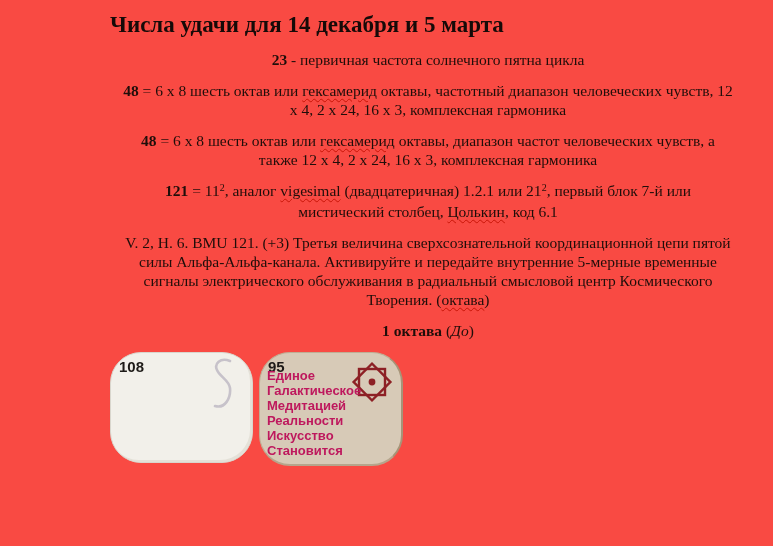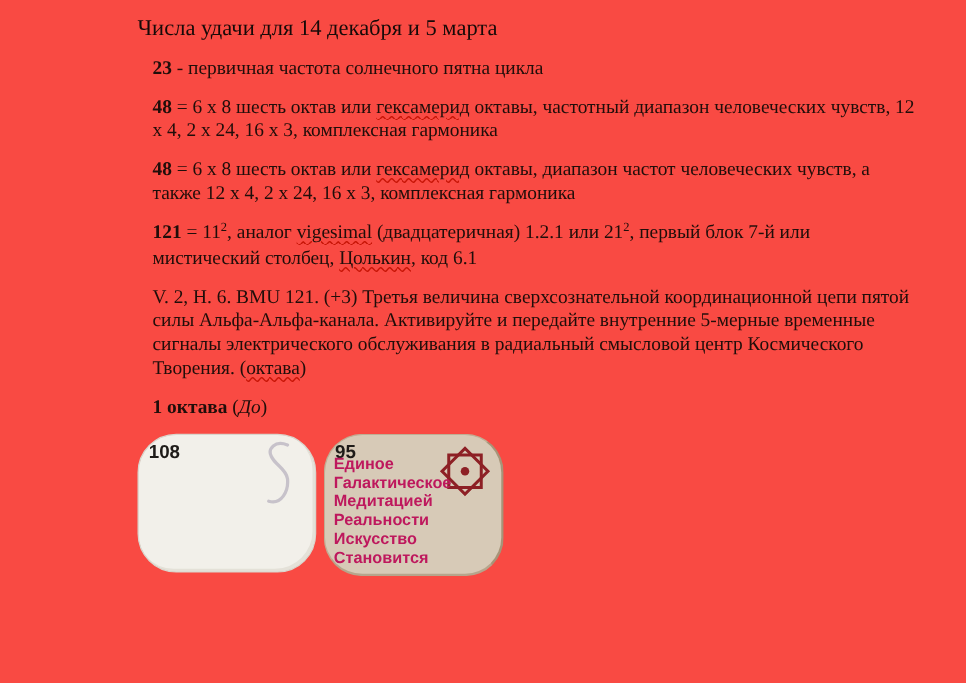--- a/index.html
+++ b/index.html
@@ -2,22 +2,22 @@
 <html><head>
 <meta charset="utf-8">
 <style>
   html,body{margin:0;padding:0;}
   body{
     width:773px;height:546px;position:relative;overflow:hidden;
     background:#f94a43;
     font-family:"Liberation Serif", serif;
   }
   .content{position:absolute;left:110px;top:12px;width:636px;color:#200e0a;}
-  h1.title{font-size:18px;font-weight:400;margin:0 0 7px 0;color:#160a08;}
-  p.para{font-size:15.5px;line-height:19px;margin:12px;}
+  h1.title{font-size:23px;font-weight:700;margin:0 0 7px 0;color:#160a08;}
+  p.para{font-size:15.5px;line-height:19px;margin:12px;text-align:center;}
   p.para span.plain{}
   p.para span.bold{font-weight:700;}
   p.para span.italic{font-style:italic;}
   p.para span.wavy{
     text-decoration-line:underline;
     text-decoration-style:wavy;
     text-decoration-color:#c81406;
     text-decoration-thickness:1px;
     text-underline-offset:2px;
   }

